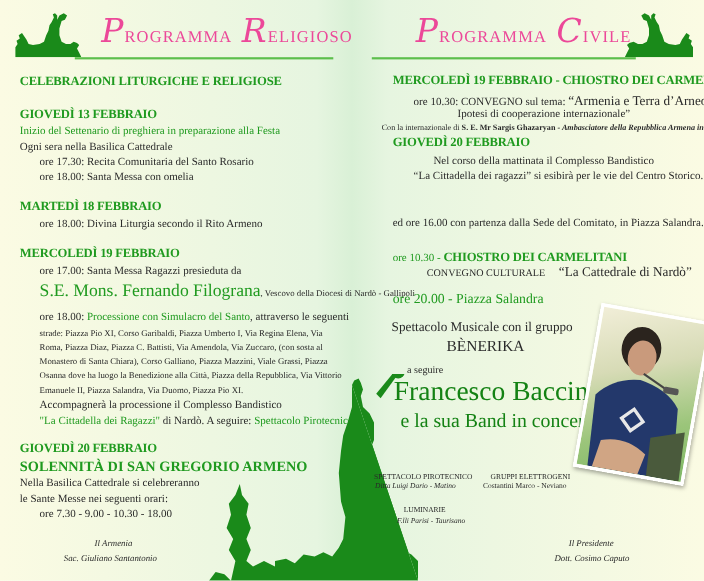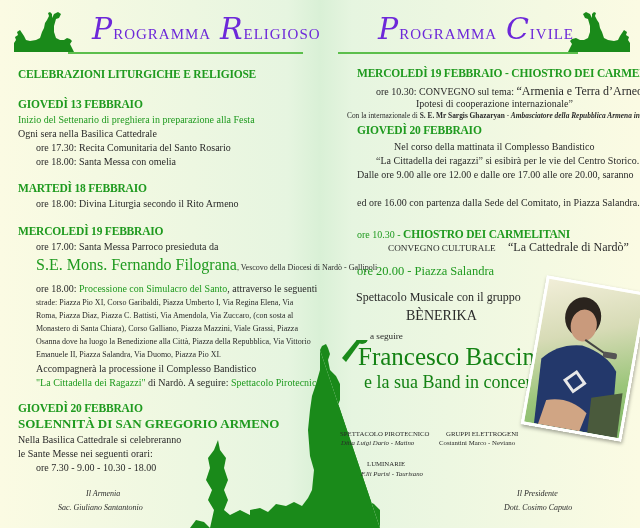--- a/index.html
+++ b/index.html
@@ -6,21 +6,21 @@
   body {
     width: 640px; height: 528px; overflow: hidden; position: relative;
     font-family: "Liberation Serif", "DejaVu Serif", serif;
     color: #2a2a2a;
     background: linear-gradient(90deg, #fbfbe3 0%, #e6f5e0 45%, #d9f0d6 50%, #e6f5e0 55%, #fbfbe3 100%);
   }
   .panel { position: absolute; top: 0; height: 528px; }
   .left { left: 0; width: 320px; }
   .right { left: 320px; width: 320px; }
   .hdr-line { position: absolute; height: 2px; background: #5cbf4c; top: 52px; }
-  .hdr-title { position: absolute; top: 18px; color: #6d28d9; font-size: 15px; letter-spacing: 1px; font-family: "Liberation Serif", serif; white-space: nowrap; }
+  .hdr-title { position: absolute; top: 18px; color: #ec4899; font-size: 15px; letter-spacing: 1px; font-family: "Liberation Serif", serif; white-space: nowrap; }
   .hdr-title .cap { font-style: italic; font-size: 30px; font-family: "DejaVu Serif", serif; font-weight: normal; line-height: 1; }
 
   .green { color: #1f9a1f; }
   .dgreen { color: #148214; }
   .b { font-weight: bold; }
   .abs { position: absolute; white-space: nowrap; }
   .t12 { font-size: 12px; }
   .t11 { font-size: 16px; }
   .t10 { font-size: 10px; }
   .t9 { font-size: 9.2px; }
@@ -54,21 +54,21 @@
   <div class="abs hd" style="left:18px;top:98px">GIOVEDÌ 13 FEBBRAIO</div>
   <div class="abs t10" style="left:18px;top:128px">Ogni sera nella Basilica Cattedrale</div>
   <div class="abs t10 green" style="left:18px;top:114px">Inizio del Settenario di preghiera in preparazione alla Festa</div>
   <div class="abs t10" style="left:36px;top:142px">ore 17.30: Recita Comunitaria del Santo Rosario</div>
   <div class="abs t10" style="left:36px;top:156px">ore 18.00: Santa Messa con omelia</div>
 
   <div class="abs hd" style="left:18px;top:182px">MARTEDÌ 18 FEBBRAIO</div>
   <div class="abs t10" style="left:36px;top:198px">ore 18.00: Divina Liturgia secondo il Rito Armeno</div>
 
   <div class="abs hd" style="left:18px;top:225px">MERCOLEDÌ 19 FEBBRAIO</div>
-  <div class="abs t10" style="left:36px;top:241px">ore 17.00: Santa Messa Parroco presieduta da</div>
+  <div class="abs t10" style="left:36px;top:241px">ore 17.00: Santa Messa Ragazzi presieduta da</div>
   <div class="abs" style="left:36px;top:256px">
     <span class="t11 green">S.E. Mons. Fernando Filograna</span><span class="t8">, Vescovo della Diocesi di Nardò - Gallipoli</span>
   </div>
   <div class="abs t10" style="left:36px;top:283px">
     <span>ore 18.00: </span><span class="green">Processione con Simulacro del Santo</span><span>, attraverso le seguenti</span>
   </div>
   <div class="abs t8" style="left:36px;top:298px">strade: Piazza Pio XI, Corso Garibaldi, Piazza Umberto I, Via Regina Elena, Via</div>
   <div class="abs t8" style="left:36px;top:311px">Roma, Piazza Diaz, Piazza C. Battisti, Via Amendola, Via Zuccaro, (con sosta al</div>
   <div class="abs t8" style="left:36px;top:324px">Monastero di Santa Chiara), Corso Galliano, Piazza Mazzini, Viale Grassi, Piazza</div>
   <div class="abs t8" style="left:36px;top:337px">Osanna dove ha luogo la Benedizione alla Città, Piazza della Repubblica, Via Vittorio</div>
@@ -115,21 +115,20 @@
     <span>ore 10.30: CONVEGNO sul tema: </span><span class="t12">“Armenia e Terra d’Arneo.</span>
   </div>
   <div class="abs t10" style="left:96px;top:98px">Ipotesi di cooperazione internazionale”</div>
   <div class="abs" style="left:27px;top:111px;font-size:7.4px">
     <span>Con la internazionale di </span><span class="b">S. E. Mr Sargis Ghazaryan</span><span class="b ital"> - Ambasciatore della Repubblica Armena in Italia</span>
   </div>
 
   <div class="abs hd" style="left:37px;top:124px">GIOVEDÌ 20 FEBBRAIO</div>
   <div class="abs t10" style="left:74px;top:141px">Nel corso della mattinata il Complesso Bandistico</div>
   <div class="abs t10" style="left:56px;top:155px">“La Cittadella dei ragazzi” si esibirà per le vie del Centro Storico.</div>
-  <div class="abs t10" style="left:37px;top:169px">Dalle ore 9.00 alle ore 12.00 e dalle ore 17.00 alle ore 20.00, saranno</div>
   <div class="abs t10" style="left:37px;top:197px">ed ore 16.00 con partenza dalla Sede del Comitato, in Piazza Salandra.</div>
 
   <div class="abs" style="left:37px;top:224px">
     <span class="t10 green">ore 10.30 - </span><span class="hd">CHIOSTRO DEI CARMELITANI</span>
   </div>
   <div class="abs t9" style="left:68px;top:243px">CONVEGNO CULTURALE</div>
   <div class="abs t12" style="left:188px;top:240px">“La Cattedrale di Nardò”</div>
 
   <div class="abs green" style="left:37px;top:264px;font-size:12.5px">ore 20.00 - Piazza Salandra</div>
   <div class="abs t12" style="left:36px;top:290px">Spettacolo Musicale con il gruppo</div>

